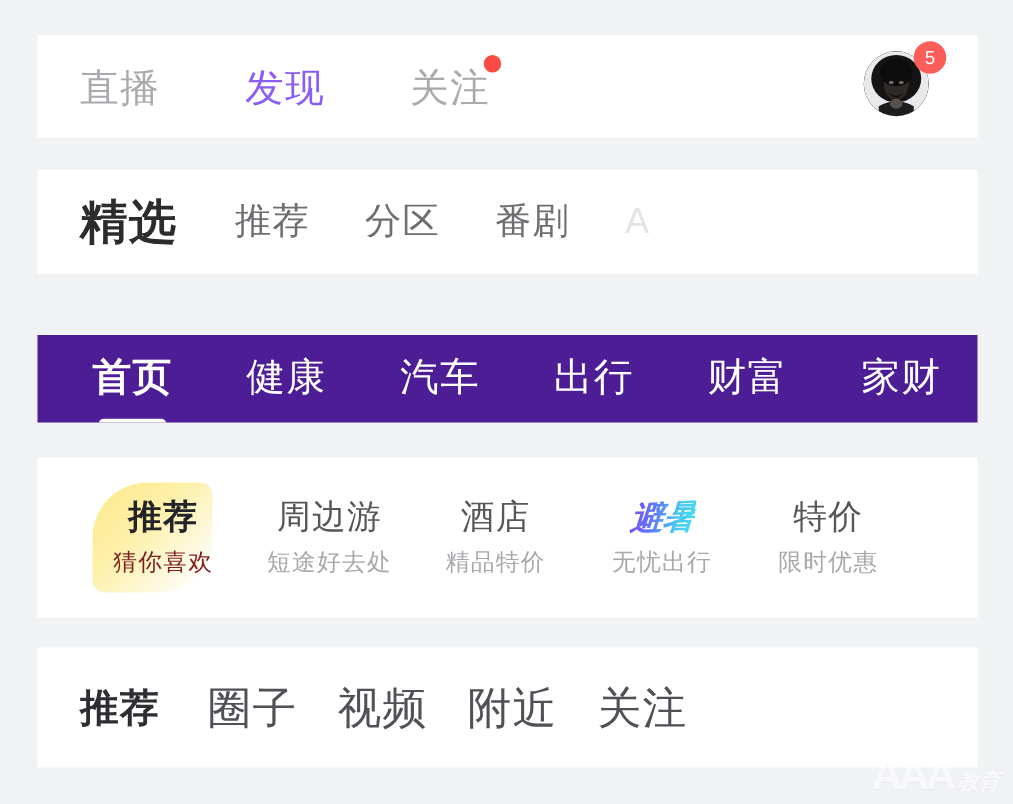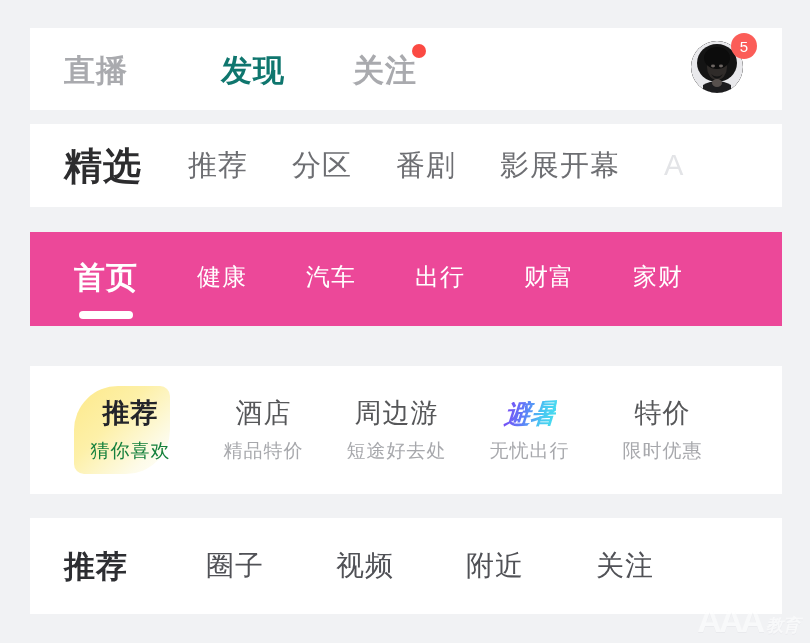--- a/index.html
+++ b/index.html
@@ -47,25 +47,23 @@
   }
   .r1-item {
     position: relative;
     font-size: 31px;
     color: #a9aaae;
     letter-spacing: 1px;
     margin-right: 68px;
     white-space: nowrap;
     line-height: 1;
     padding-top: 2px;
-    font-weight: bold;
   }
   .r1-item.active {
-    color: #0f766e;
-    margin-left: 25px;
+    color: #8b5cf6;
   }
   .r1-dot {
     position: absolute;
     width: 14px;
     height: 14px;
     border-radius: 50%;
     background: #fb4a43;
     right: -9px;
     top: -9px;
   }
@@ -100,21 +98,21 @@
     font-size: 15px;
     display: flex;
     align-items: center;
     justify-content: center;
     box-sizing: border-box;
     padding: 0 5px;
   }
 
   
   #row-featured {
-    top: 124px;
+    top: 136px;
     height: 83px;
   }
   .row2-inner {
     position: relative;
     height: 100%;
     display: flex;
     align-items: center;
     padding-left: 30px;
     box-sizing: border-box;
   }
@@ -146,35 +144,35 @@
     margin-right: 44px;
     line-height: 1;
     white-space: nowrap;
   }
   .r2-item.faded {
     color: #e3e4e7;
   }
 
   
   #row-purple {
-    top: 232px;
-    height: 94px;
-    background: #ec4899;
+    top: 268px;
+    height: 70px;
+    background: #4c1d95;
   }
   .row3-inner {
     position: relative;
     height: 100%;
     display: flex;
     align-items: center;
     padding-left: 44px;
     box-sizing: border-box;
   }
   .r3-item {
     position: relative;
-    font-size: 24px;
+    font-size: 31px;
     color: #ffffff;
     letter-spacing: 1px;
     margin-right: 59px;
     line-height: 1;
     white-space: nowrap;
     padding-bottom: 4px;
   }
   .r3-item.active {
     font-weight: bold;
     font-size: 31px;
@@ -240,21 +238,21 @@
   .r4-sub {
     position: relative;
     z-index: 1;
     font-size: 19px;
     color: #a7a8ac;
     letter-spacing: 1px;
     line-height: 1;
     white-space: nowrap;
   }
   .r4-sub.dark {
-    color: #15803d;
+    color: #7f1d1d;
     font-family: Liberation Serif, serif;
   }
   .r4-logo {
     position: relative;
     z-index: 1;
     margin-bottom: 12px;
     height: 28px;
     display: flex;
     align-items: center;
   }
@@ -300,27 +298,26 @@
     position: absolute;
     right: -6px;
     top: -14px;
     width: 26px;
     height: 26px;
     border-radius: 50%;
     background: #fcd730;
     z-index: -1;
   }
   .r5-item {
-    font-size: 28px;
+    font-size: 35px;
     color: #505156;
     letter-spacing: 1px;
     margin-right: 32px;
     line-height: 1;
     white-space: nowrap;
-    margin-left: 40px;
   }
 
   
   #watermark {
     position: absolute;
     right: 10px;
     bottom: 6px;
     display: flex;
     align-items: flex-end;
     gap: 4px;
@@ -407,23 +404,20 @@
       </div>
 
       <div class="r2-item">
         <span>分区</span>
       </div>
 
       <div class="r2-item">
         <span>番剧</span>
       </div>
 
-      <div class="r2-item">
-        <span>影展开幕</span>
-      </div>
 
       <div class="r2-item faded">
         <span>A</span>
       </div>
 
     </div>
   </div>
 
   <div class="card" id="row-purple">
     <div class="row3-inner">
@@ -459,27 +453,27 @@
   <div class="card" id="row-travel">
     <div class="row4-inner">
 
       <div class="r4-cell">
         <span class="r4-blob"></span>
         <span class="r4-main bold">推荐</span>
         <span class="r4-sub dark">猜你喜欢</span>
       </div>
 
       <div class="r4-cell">
+        <span class="r4-main">周边游</span>
+        <span class="r4-sub">短途好去处</span>
+      </div>
+
+      <div class="r4-cell">
         <span class="r4-main">酒店</span>
         <span class="r4-sub">精品特价</span>
-      </div>
-
-      <div class="r4-cell">
-        <span class="r4-main">周边游</span>
-        <span class="r4-sub">短途好去处</span>
       </div>
 
       <div class="r4-cell">
         <span class="r4-logo">
           <span class="logo-text">避暑</span>
         </span>
         <span class="r4-sub">无忧出行</span>
       </div>
 
 

